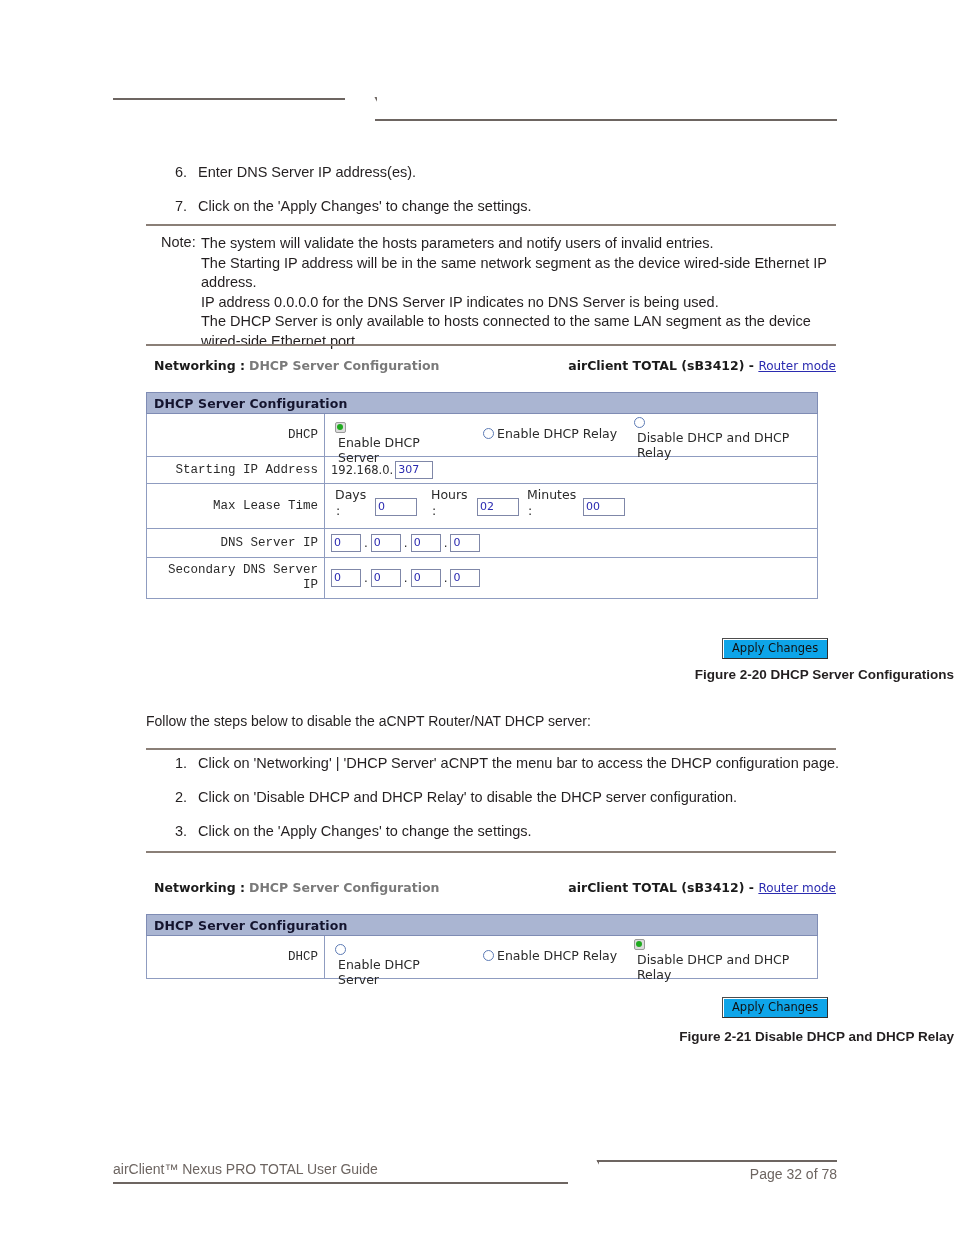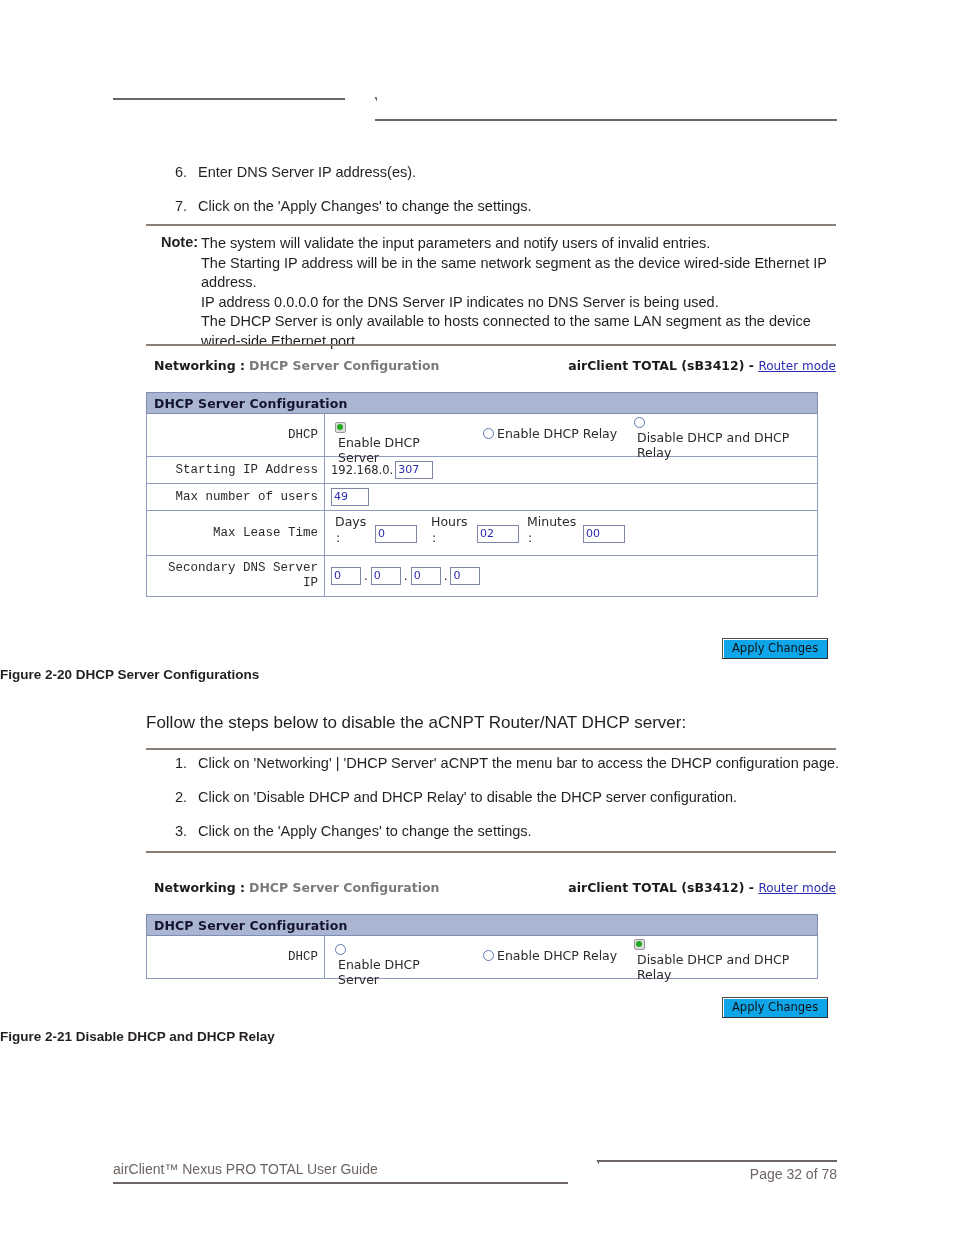--- a/index.html
+++ b/index.html
@@ -105,21 +105,21 @@
     position: absolute;
     left: 161px;
     top: 234px;
     width: 680px;
   }
   .note-label {
     position: absolute;
     left: 0;
     top: 0;
     font-size: 14.5px;
-    font-weight: bold;
+    font-weight: normal;
     color: #231f20;
   }
   .note-body {
     position: absolute;
     left: 40px;
     top: 0;
     width: 635px;
     font-size: 14.5px;
     line-height: 19.5px;
     color: #231f20;
@@ -325,29 +325,29 @@
     color: #111111;
     padding: 2px 9px 3px 9px;
     white-space: nowrap;
   }
 
   
   .fig-caption {
     position: absolute;
     left: 0;
     width: 954px;
-    text-align: left;
+    text-align: right;
     font-size: 13.5px;
     font-weight: bold;
     color: #231f20;
   }
 
   .body-text {
     position: absolute;
-    font-size: 17px;
+    font-size: 14px;
     color: #231f20;
     white-space: nowrap;
     text-align: right;
   }
 
   
   .page-footer {
     position: absolute;
     left: 113px;
     top: 1152px;
@@ -420,21 +420,21 @@
 </div>
 <div class="step" style="left:161px; top:196px;">
   <span class="num">7.</span>
   <span class="txt">Click on the 'Apply Changes' to change the settings.</span>
 </div>
 
 <div class="hrule" style="top:224px;"></div>
 <div class="note-block">
   <div class="note-label">Note:</div>
   <div class="note-body">
-    <span class="nline">The system will validate the input parameters and notify users of invalid entries.</span>
+    <span class="nline">The system will validate the hosts parameters and notify users of invalid entries.</span>
     <span class="nline">The Starting IP address will be in the same network segment as the device wired-side Ethernet IP address.</span>
     <span class="nline">IP address 0.0.0.0 for the DNS Server IP indicates no DNS Server is being used.</span>
     <span class="nline">The DHCP Server is only available to hosts connected to the same LAN segment as the device wired-side Ethernet port.</span>
   </div>
 </div>
 <div class="hrule" style="top:344px;"></div>
 
 <div class="ui-panel" style="left:146px; top:358px; width:690px;">
 
   <div class="ui-titlebar">
@@ -475,26 +475,20 @@
       </td>
     </tr>
 
     <tr>
       <td class="lbl-cell">Starting IP Address</td>
       <td class="val-cell" style="height:20px;">
         <span class="ipprefix">192.168.0.</span><span class="tbox w-mid">307</span>
       </td>
     </tr>
 
-    <tr>
-      <td class="lbl-cell">Max number of users</td>
-      <td class="val-cell" style="height:20px;">
-        <span class="tbox w-mid">49</span>
-      </td>
-    </tr>
 
     <tr>
       <td class="lbl-cell">Max Lease Time</td>
       <td class="val-cell">
         <div class="lease-wrap">
 
           <div class="lease-unit" style="left:4px;">
             <span class="uname">Days</span>
             <span class="ucolon">:</span>
             <span class="ubox tbox w-time" style="left:40px;">0</span>
@@ -509,20 +503,26 @@
           <div class="lease-unit" style="left:196px;">
             <span class="uname">Minutes</span>
             <span class="ucolon">:</span>
             <span class="ubox tbox w-time" style="left:56px;">00</span>
           </div>
 
         </div>
       </td>
     </tr>
 
+    <tr>
+      <td class="lbl-cell">DNS Server IP</td>
+      <td class="val-cell" style="height:22px;">
+        <span class="tbox w-octet">0</span><span class="ipdot">.</span><span class="tbox w-octet">0</span><span class="ipdot">.</span><span class="tbox w-octet">0</span><span class="ipdot">.</span><span class="tbox w-octet">0</span>
+      </td>
+    </tr>
 
     <tr>
       <td class="lbl-cell" style="height:34px;">Secondary DNS Server IP</td>
       <td class="val-cell">
         <span class="tbox w-octet">0</span><span class="ipdot">.</span><span class="tbox w-octet">0</span><span class="ipdot">.</span><span class="tbox w-octet">0</span><span class="ipdot">.</span><span class="tbox w-octet">0</span>
       </td>
     </tr>
   </tbody>
     </table>
 

